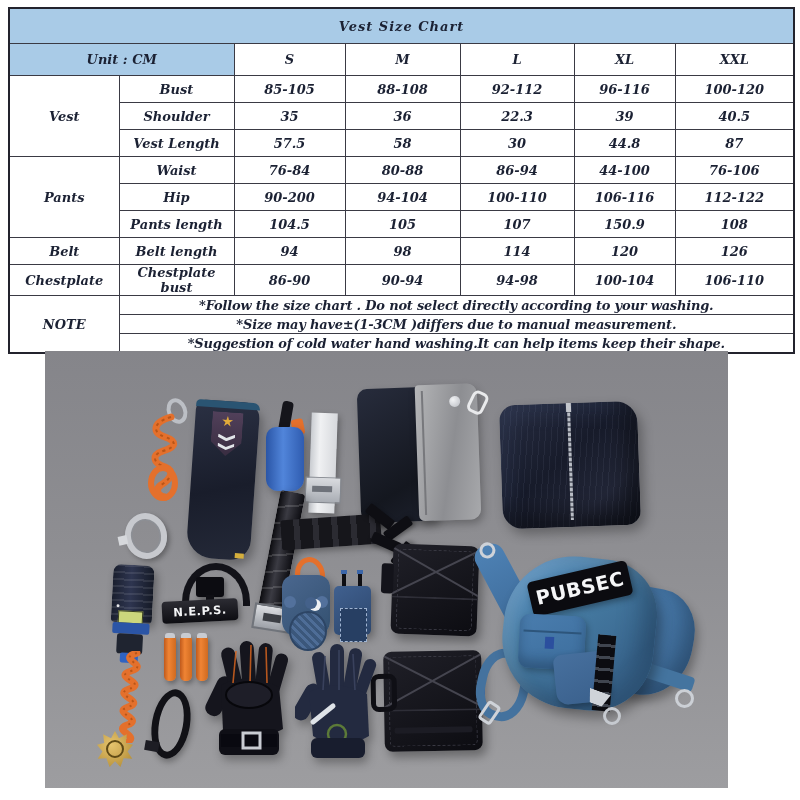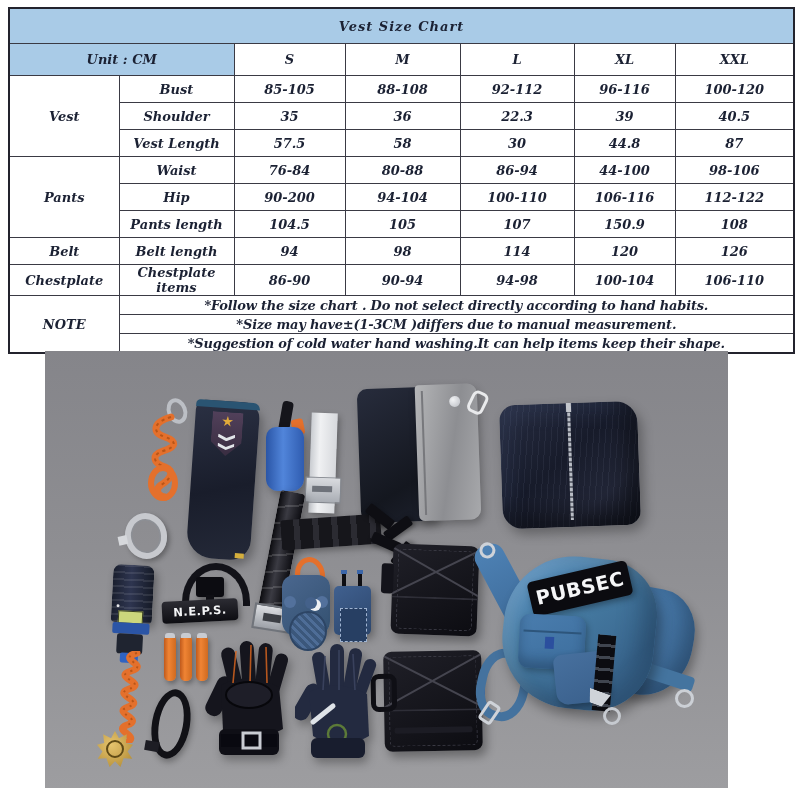--- a/index.html
+++ b/index.html
@@ -290,21 +290,21 @@
           <td class="val">44.8</td>
           <td class="val">87</td>
         </tr>
         <tr class="meas sec-start">
           <td rowspan="3" class="cat">Pants</td>
           <td class="mlabel">Waist</td>
           <td class="val">76-84</td>
           <td class="val">80-88</td>
           <td class="val">86-94</td>
           <td class="val">44-100</td>
-          <td class="val">98-106</td>
+          <td class="val">76-106</td>
         </tr>
         <tr class="meas">
           <td class="mlabel">Hip</td>
           <td class="val">90-200</td>
           <td class="val">94-104</td>
           <td class="val">100-110</td>
           <td class="val">106-116</td>
           <td class="val">112-122</td>
         </tr>
         <tr class="meas">
@@ -319,30 +319,30 @@
           <td rowspan="1" class="cat">Belt</td>
           <td class="mlabel">Belt length</td>
           <td class="val">94</td>
           <td class="val">98</td>
           <td class="val">114</td>
           <td class="val">120</td>
           <td class="val">126</td>
         </tr>
         <tr class="meas sec-start">
           <td rowspan="1" class="cat">Chestplate</td>
-          <td class="mlabel">Chestplate items</td>
+          <td class="mlabel">Chestplate bust</td>
           <td class="val">86-90</td>
           <td class="val">90-94</td>
           <td class="val">94-98</td>
           <td class="val">100-104</td>
           <td class="val">106-110</td>
         </tr>
         <tr class="sec-start">
           <td rowspan="3" class="note-label">NOTE</td>
-          <td colspan="6" class="note">*Follow the size chart . Do not select directly according to hand habits.</td>
+          <td colspan="6" class="note">*Follow the size chart . Do not select directly according to your washing.</td>
         </tr>
         <tr>
           <td colspan="6" class="note">*Size may have±(1-3CM )differs due to manual measurement.</td>
         </tr>
         <tr>
           <td colspan="6" class="note">*Suggestion of cold water hand washing.It can help items keep their shape.</td>
         </tr>
       </tbody>
   </table>
 

